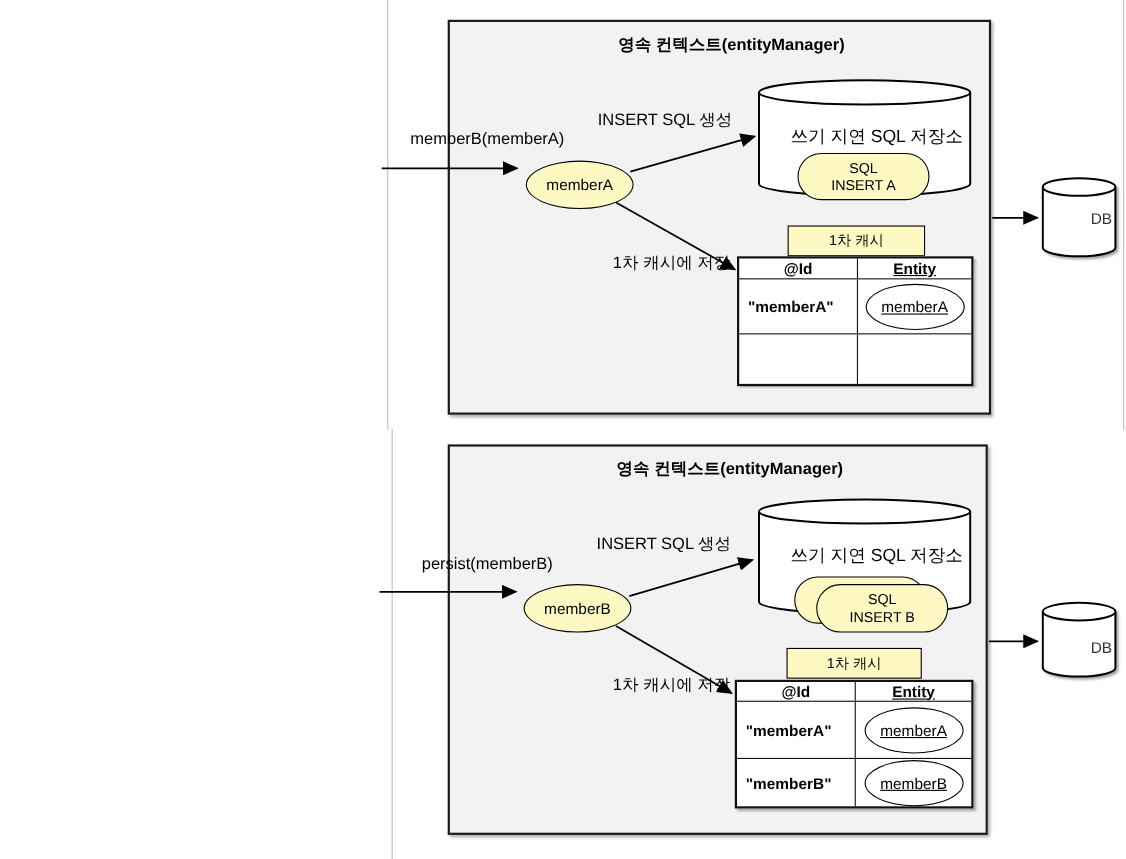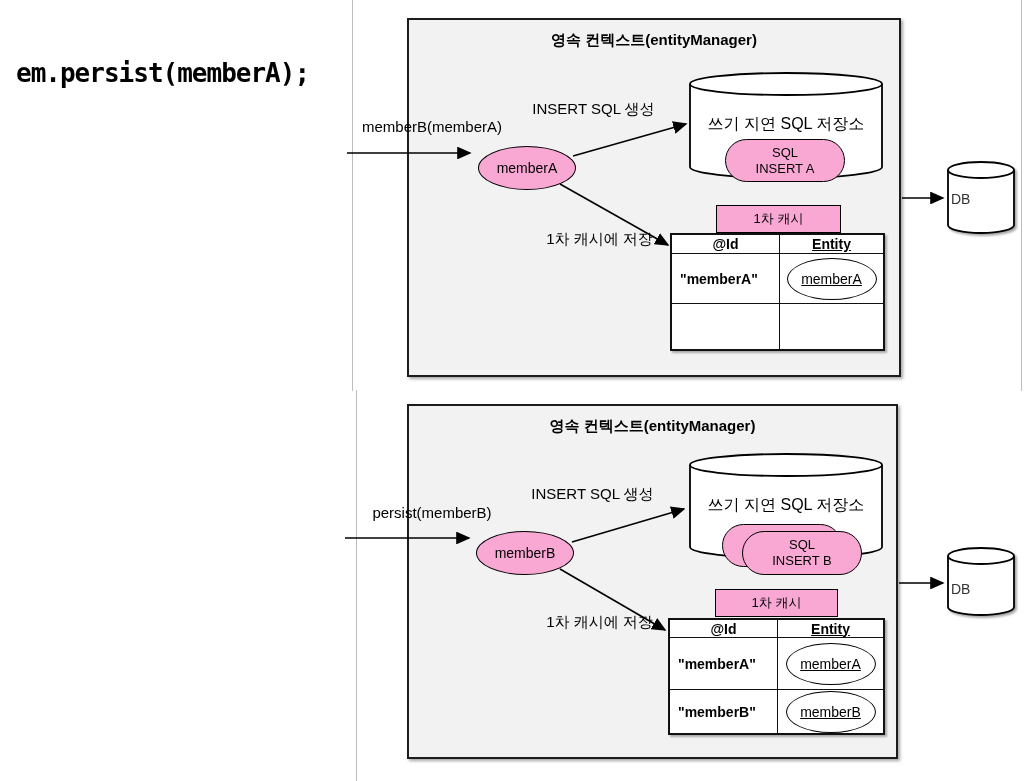--- a/index.html
+++ b/index.html
@@ -4,52 +4,51 @@
 <style>
   html,body{margin:0;padding:0;background:#fff;}
   #stage{position:relative;width:1024px;height:781px;background:#fff;overflow:hidden;
          font-family:"Liberation Sans",sans-serif;color:#000;}
   .vline{position:absolute;width:1px;background:#bdbdbd;z-index:0;}
   .pbox{position:absolute;background:#f2f2f2;border:2px solid #1c1c1c;
         box-shadow:2px 2px 3px rgba(0,0,0,0.35);z-index:0;box-sizing:border-box;}
   #shapes-svg{position:absolute;left:0;top:0;z-index:1;pointer-events:none;}
   .code-line{position:absolute;font-family:"DejaVu Sans Mono",monospace;font-weight:bold;
              font-size:26px;letter-spacing:-1px;z-index:3;white-space:nowrap;}
-  .label{position:absolute;z-index:3;font-size:15px;white-space:nowrap;}
+  .label{position:absolute;z-index:3;font-size:15px;white-space:nowrap;padding-left:11px;}
   .center{text-align:center;}
   .bold{font-weight:bold;}
-  .shape{position:absolute;background:#f9a8d4;border:1.6px solid #000;box-sizing:border-box;z-index:2;}
+  .shape{position:absolute;background:#fef9c3;border:1.6px solid #000;box-sizing:border-box;z-index:2;}
   .oval{border-radius:50%;display:flex;align-items:center;justify-content:center;font-size:14px;}
   .stadium{border-radius:22px;display:flex;flex-direction:column;align-items:center;
            justify-content:center;font-size:13px;line-height:1.2;}
   .cache-head{display:flex;align-items:center;justify-content:center;font-size:13px;}
   .ctable{position:absolute;background:#fff;border:2px solid #111;box-sizing:border-box;
           box-shadow:2px 2px 2px rgba(0,0,0,0.3);display:flex;flex-direction:column;z-index:2;}
   .trow{display:flex;box-sizing:border-box;border-bottom:1.8px solid #111;}
   .trow:last-child{border-bottom:none;}
   .trow>div{box-sizing:border-box;}
   .c1{width:108px;border-right:1.8px solid #111;}
   .c2{flex:1;text-decoration:underline;}
   .th{font-weight:bold;font-size:14px;display:flex;align-items:center;justify-content:center;}
   .tid{font-weight:bold;font-size:14px;display:flex;align-items:center;padding-left:8px;}
   .tent{display:flex;align-items:center;justify-content:center;}
   .small-oval{width:88px;height:40px;border:1.5px solid #000;border-radius:50%;background:#fff;
               display:flex;align-items:center;justify-content:center;font-size:14px;}
-  .db-label{position:absolute;z-index:3;font-size:14px;color:#333;text-align:left;}
+  .db-label{position:absolute;z-index:3;font-size:14px;color:#333;text-align:right;}
 </style>
 </head>
 <body>
 
 <div id="stage">
 
   <div class="vline" style="left:352px;top:0;height:391px;"></div>
   <div class="vline" style="left:1021px;top:0;height:391px;"></div>
   <div class="vline" style="left:356px;top:390px;height:391px;"></div>
 
-  <div class="code-line" style="left:16px;top:58px;">em.persist(memberA);</div>
 
   <div class="pbox" style="left:407px;top:18px;width:494px;height:359px;"></div>
   <div class="label center bold" style="left:407px;top:31px;width:494px;">영속 컨텍스트(entityManager)</div>
 
   <div class="label center" style="left:357px;top:118px;width:150px;">memberB(memberA)</div>
   <div class="label center" style="left:516px;top:100px;width:155px;">INSERT SQL 생성</div>
   <div class="label center" style="left:522px;top:230px;width:155px;">1차 캐시에 저장</div>
 
   <div class="shape oval" style="left:478px;top:146px;width:98px;height:44px;">
     <span>memberA</span>

